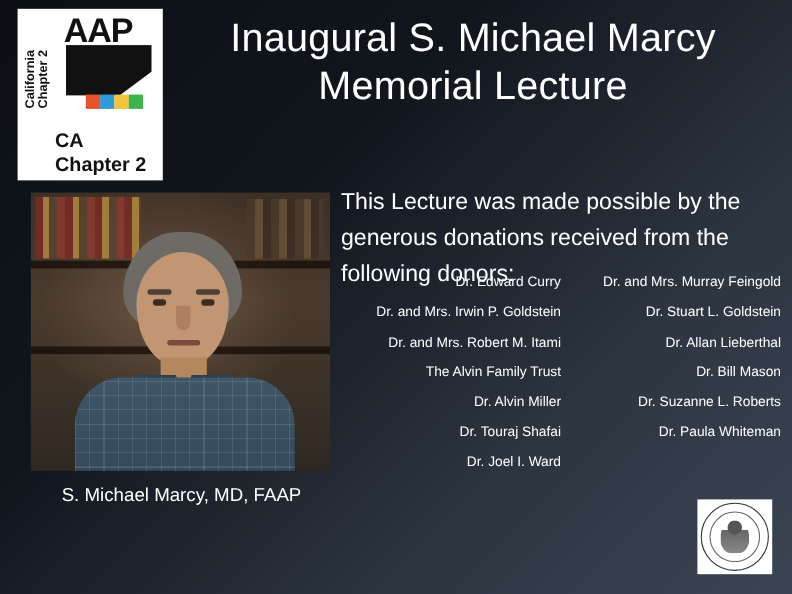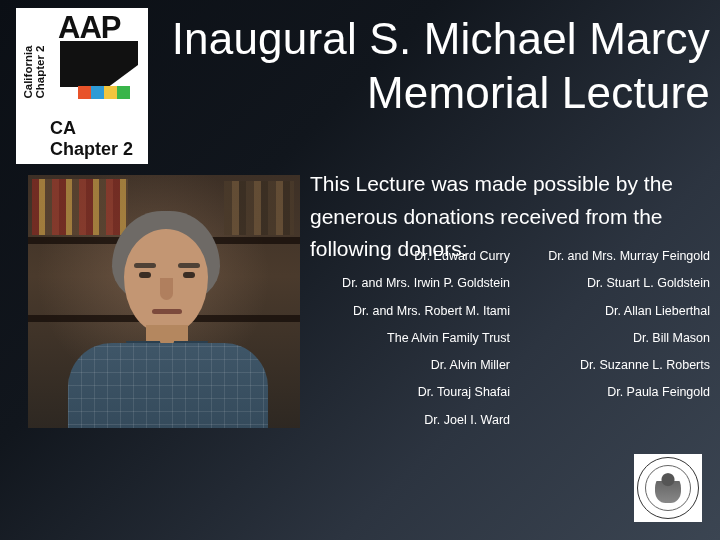--- a/index.html
+++ b/index.html
@@ -84,23 +84,23 @@
   .logo .shape .sw2 { left: 31px; background: #2f9bd6; }
   .logo .shape .sw3 { left: 44px; background: #f2c53d; }
   .logo .shape .sw4 { left: 57px; background: #39b54a; }
 
   
   .title {
     position: absolute;
     left: 150px;
     top: 12px;
     width: 560px;
-    text-align: right;
+    text-align: center;
     color: #ffffff;
-    font-size: 44px;
+    font-size: 36px;
     line-height: 1.22;
     font-weight: normal;
     letter-spacing: 0.2px;
   }
 
   
   .portrait-wrap {
     position: absolute;
     left: 28px;
     top: 175px;
@@ -296,40 +296,41 @@
       <div class="eye-l"></div>
       <div class="eye-r"></div>
       <div class="nose"></div>
       <div class="mouth"></div>
       <div class="neck"></div>
       <div class="collar-l"></div>
       <div class="collar-r"></div>
       <div class="shirt"></div>
     </div>
   </div>
+  <div class="caption">S. Michael Marcy, MD, FAAP</div>
 
   <div class="donor-intro">This Lecture was made possible by the generous donations received from the following donors:</div>
 
   <div class="donor-cols">
     <div class="donor-col">
       <div>Dr. Edward Curry</div>
       <div>Dr. and Mrs. Irwin P. Goldstein</div>
       <div>Dr. and Mrs. Robert M. Itami</div>
       <div>The Alvin Family Trust</div>
       <div>Dr. Alvin Miller</div>
       <div>Dr. Touraj Shafai</div>
       <div>Dr. Joel I. Ward</div>
     </div>
     <div class="donor-col">
       <div>Dr. and Mrs. Murray Feingold</div>
       <div>Dr. Stuart L. Goldstein</div>
       <div>Dr. Allan Lieberthal</div>
       <div>Dr. Bill Mason</div>
       <div>Dr. Suzanne L. Roberts</div>
-      <div>Dr. Paula Feingold</div>
+      <div>Dr. Paula Whiteman</div>
     </div>
   </div>
 
   <div class="seal">
     <div class="ring">
       <div class="figure"></div>
     </div>
   </div>
 
 </div>

